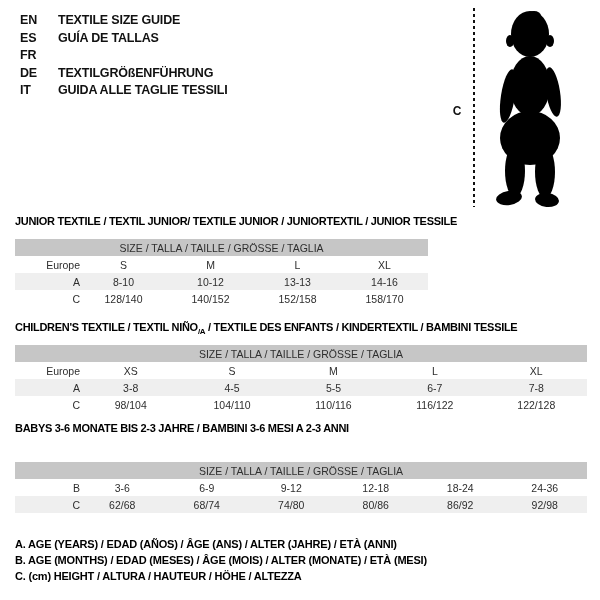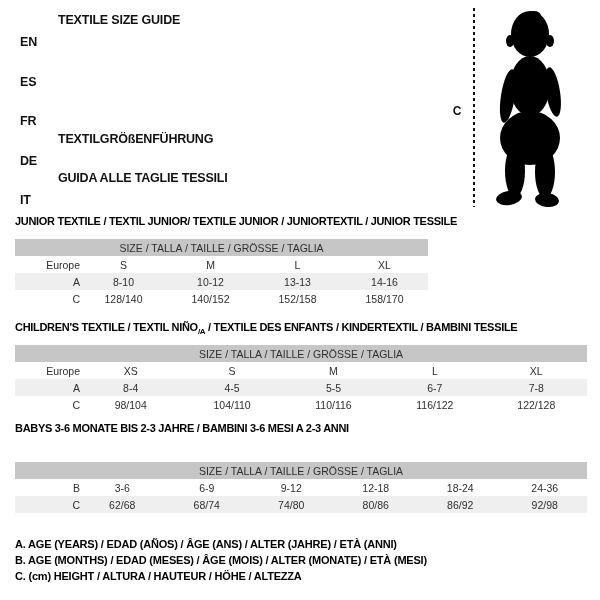--- a/index.html
+++ b/index.html
@@ -6,21 +6,21 @@
   body{
     width:600px;height:600px;background:#ffffff;position:relative;overflow:hidden;
     font-family:"Liberation Sans", sans-serif;color:#111;
     -webkit-font-smoothing:antialiased;
   }
   .abs{position:absolute;}
 
   
   .lang-list{top:12px;left:20px;}
   .lang-row{display:flex;font-weight:bold;font-size:12.5px;line-height:17.5px;letter-spacing:-0.2px;}
-  .lang-code{width:38px;flex:0 0 38px;margin-top:22px;}
+  .lang-code{width:38px;flex:0 0 38px;}
   .lang-label{white-space:nowrap;}
 
   
   .figure-line{left:473px;top:8px;width:2px;height:199px;
     background:repeating-linear-gradient(to bottom,#111 0 3px,transparent 3px 6px);}
   .figure-c{left:448px;top:104px;width:18px;text-align:center;font-weight:bold;font-size:12px;}
   .baby{left:482px;top:8px;}
 
   
   .tbl-title{left:15px;font-weight:bold;font-size:11px;letter-spacing:-0.3px;white-space:nowrap;color:#000;}
@@ -45,20 +45,21 @@
 </head>
 <body>
 
 <div class="abs lang-list">
   <div class="lang-row">
     <span class="lang-code">EN</span>
     <span class="lang-label">TEXTILE SIZE GUIDE</span>
   </div>
   <div class="lang-row">
     <span class="lang-code">ES</span>
+    <span class="lang-label">GUÍA DE TALLAS</span>
   </div>
   <div class="lang-row">
     <span class="lang-code">FR</span>
   </div>
   <div class="lang-row">
     <span class="lang-code">DE</span>
     <span class="lang-label">TEXTILGRÖßENFÜHRUNG</span>
   </div>
   <div class="lang-row">
     <span class="lang-code">IT</span>
@@ -139,21 +140,21 @@
   <tr>
     <td class="first">Europe</td>
     <td>XS</td>
     <td>S</td>
     <td>M</td>
     <td>L</td>
     <td>XL</td>
   </tr>
   <tr class="alt">
     <td class="first">A</td>
-    <td>8-4</td>
+    <td>3-8</td>
     <td>4-5</td>
     <td>5-5</td>
     <td>6-7</td>
     <td>7-8</td>
   </tr>
   <tr>
     <td class="first">C</td>
     <td>98/104</td>
     <td>104/110</td>
     <td>110/116</td>

